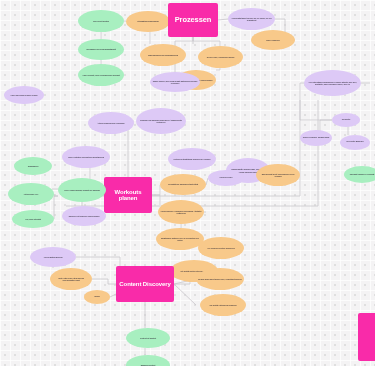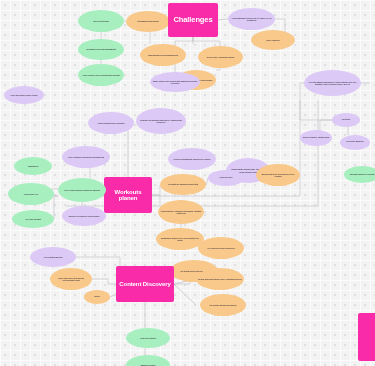--- a/index.html
+++ b/index.html
@@ -102,21 +102,21 @@
       <div class="node oval orange t2" style="left: 126px; top: 11px; width: 44px; height: 21px;">
         <span>Fitnessstudio Trainingsplan</span>
       </div>
       <div class="node oval green t2" style="left: 78px; top: 39px; width: 46px; height: 21px;">
         <span>Durchführen beim Trainingsfortschritt</span>
       </div>
       <div class="node oval green t2" style="left: 78px; top: 64px; width: 46px; height: 22px;">
         <span>Höhe Gewicht, mehr Wiederholungen bewusst</span>
       </div>
       <div class="node rect pink t9" style="left: 168px; top: 3px; width: 50px; height: 34px;">
-        <span>Challenges</span>
+        <span>Prozessen</span>
       </div>
       <div class="node oval purple t2" style="left: 228px; top: 8px; width: 47px; height: 22px;">
         <span>Wochenstart damit es wird, wie viel wieder, wie viel Trainings ist</span>
       </div>
       <div class="node oval orange t2" style="left: 140px; top: 44px; width: 46px; height: 22px;">
         <span>Trainingsplanung nur Trainingsbereich</span>
       </div>
       <div class="node oval orange t2" style="left: 198px; top: 46px; width: 45px; height: 22px;">
         <span>Immer Fehler, Wiederholen gleich?</span>
       </div>

